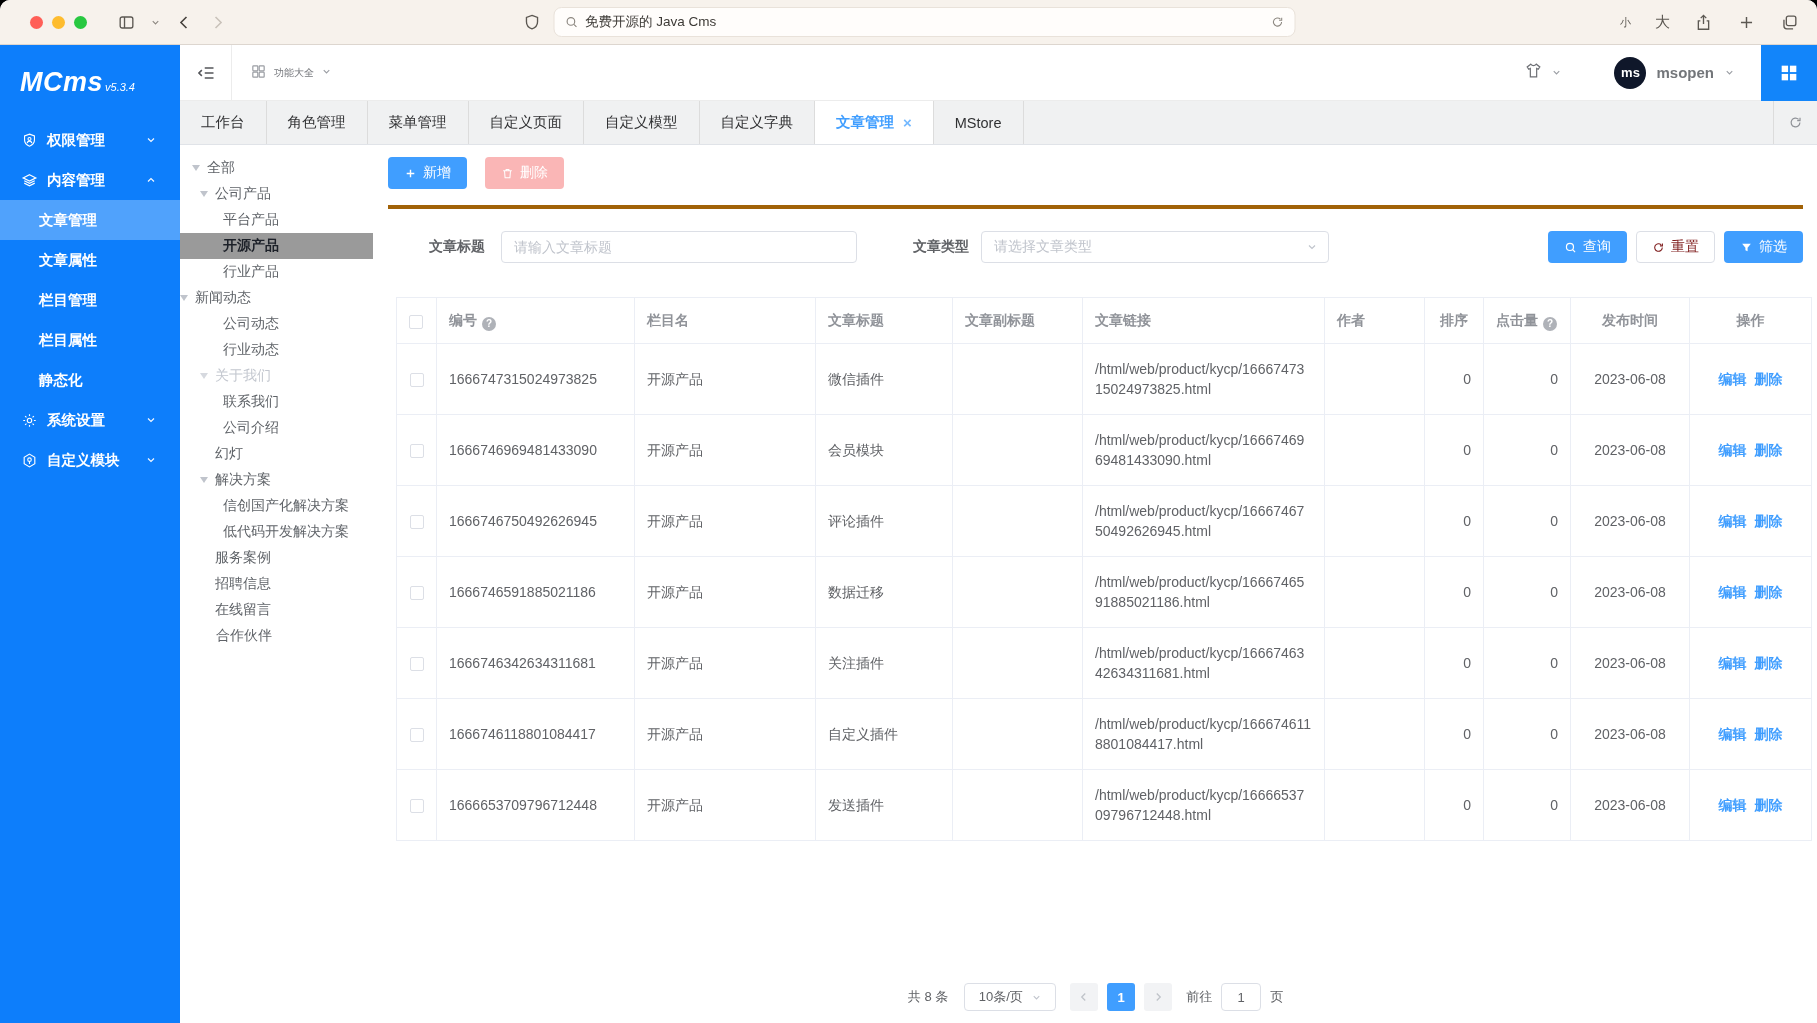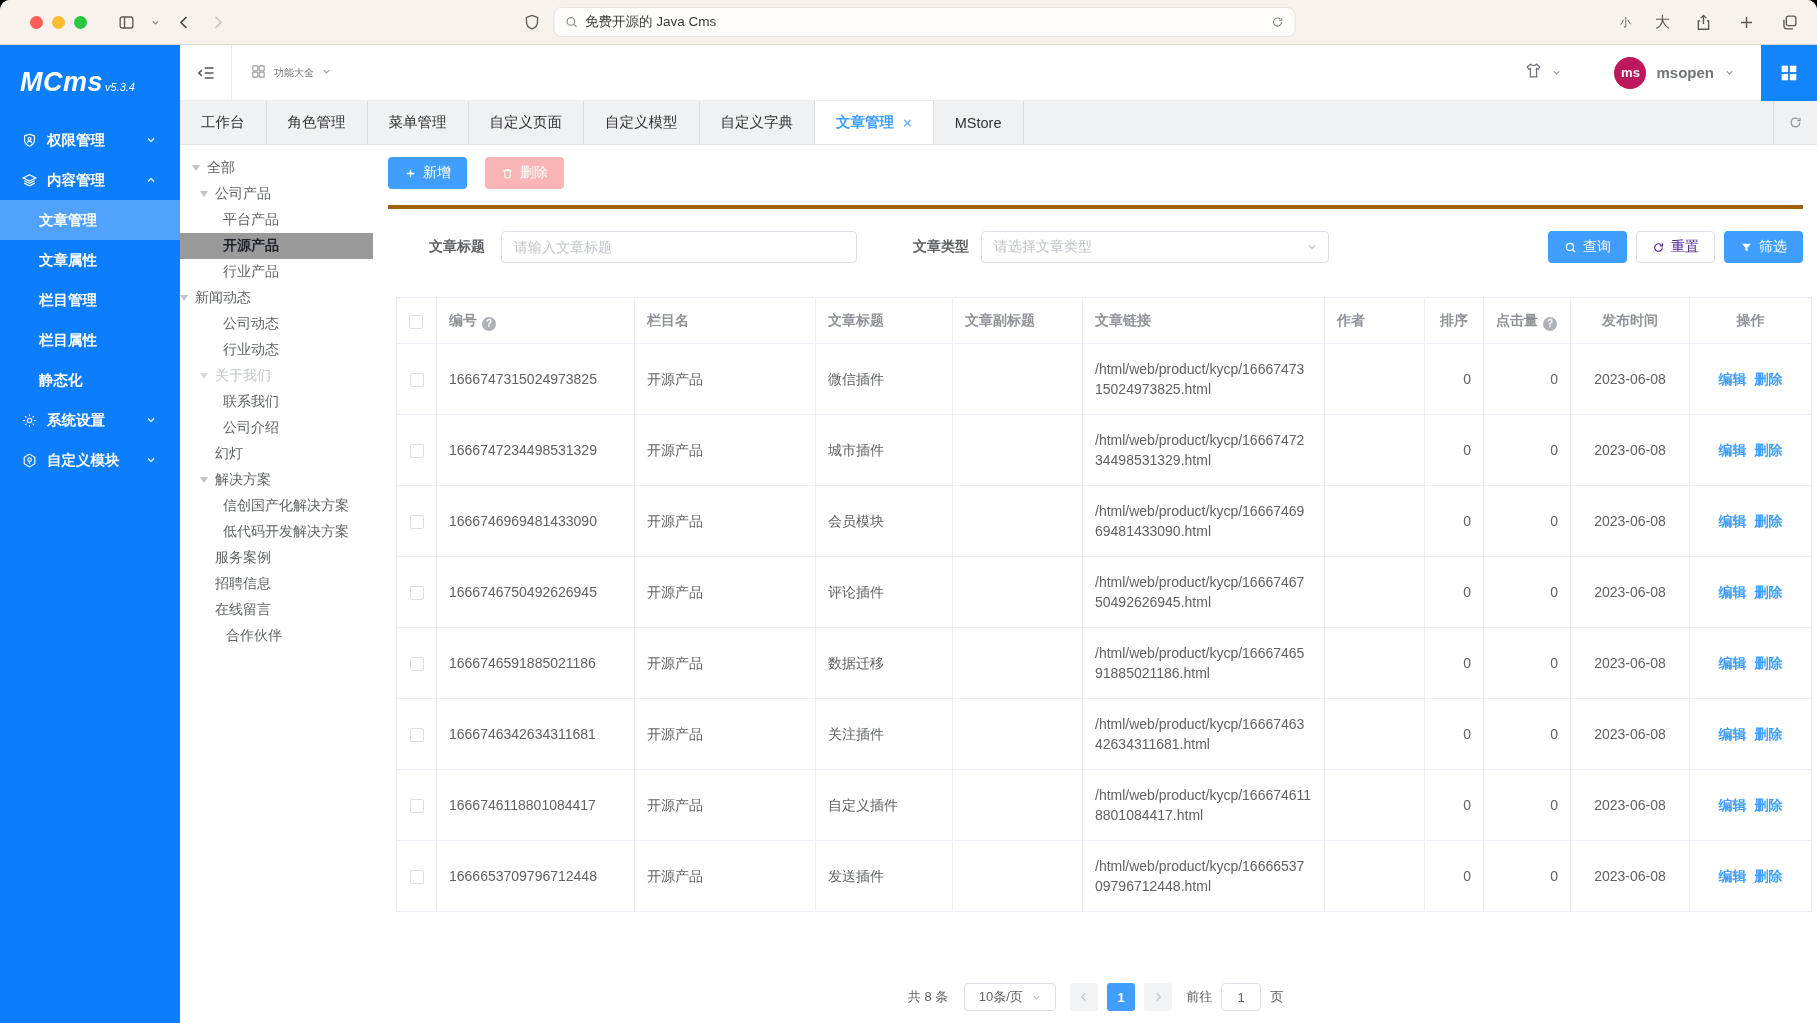--- a/index.html
+++ b/index.html
@@ -51,21 +51,21 @@
   .top-header { height:56px; background:#fff; border-bottom:1px solid #ececec; display:flex; align-items:center; flex:0 0 56px; }
   .fold-btn { width:52px; height:100%; display:flex; align-items:center; justify-content:center; color:#54555a; border-right:1px solid #ececec; cursor:pointer; }
   .fold-btn svg { width:20px; height:20px; }
   .nav-dd { display:flex; align-items:center; gap:7px; padding:0 18px; color:#77797e; font-size:10px; cursor:pointer; }
   .nav-dd .ic svg { width:17px; height:17px; color:#9a9da3; }
   .nav-dd .chev svg { width:11px; height:11px; color:#9a9da3; }
   .header-right { margin-left:auto; display:flex; align-items:center; height:100%; }
   .theme-dd { display:flex; align-items:center; gap:8px; color:#6d6f74; margin-right:52px; cursor:pointer; }
   .theme-dd svg { width:19px; height:19px; }
   .theme-dd .chev svg { width:11px; height:11px; color:#9a9da3; }
-  .avatar { width:32px; height:32px; border-radius:50%; background:#be185d; color:#fff; font-size:13px; font-weight:bold; display:flex; align-items:center; justify-content:center; }
+  .avatar { width:32px; height:32px; border-radius:50%; background:#0f172a; color:#fff; font-size:13px; font-weight:bold; display:flex; align-items:center; justify-content:center; }
   .username { margin:0 10px 0 10px; color:#73767a; font-size:15px; font-weight:600; }
   .user-dd { display:flex; align-items:center; margin-right:26px; cursor:pointer; }
   .user-dd .chev svg { width:11px; height:11px; color:#9a9da3; }
   .apps-btn { width:56px; height:56px; background:#1285fa; display:flex; align-items:center; justify-content:center; cursor:pointer; }
   .apps-btn svg { width:22px; height:22px; }
 
   
   .tab-strip { height:44px; background:#f0f1f2; border-bottom:1px solid #e0e3e8; display:flex; align-items:stretch; flex:0 0 44px; }
   .tabs { display:flex; }
   .tab { display:flex; align-items:center; padding:0 21px; font-size:14.5px; color:#303133; border-right:1px solid #dcdcdc; cursor:pointer; background:transparent; }
@@ -84,21 +84,21 @@
   .tree-item.disabled .caret { border-top-color:#d6d9df; }
 
   .main-panel { flex:1; display:flex; flex-direction:column; padding:0 14px 0 15px; min-width:0; }
 
   
   .toolbar { padding:12px 0 16px 0; border-bottom:4px solid #a16207; display:flex; gap:18px; }
   .btn { height:32px; border-radius:4px; font-size:14px; display:inline-flex; align-items:center; gap:6px; padding:0 15px; border:1px solid transparent; cursor:pointer; font-family:inherit; }
   .btn svg { width:13px; height:13px; }
   .btn-primary { background:#409eff; color:#fff; }
   .btn-danger-disabled { background:#fab6b6; color:#fff; cursor:not-allowed; }
-  .btn-plain { background:#fff; color:#4c1d95; border-color:#dcdfe6; }
+  .btn-plain { background:#fff; color:#7f1d1d; border-color:#dcdfe6; }
 
   
   .filter-row { margin-top:22px; display:flex; align-items:center; }
   .f-label { font-size:14px; color:#606266; font-weight:600; }
   .f-label.first { margin-left:41px; }
   .f-input { width:356px; height:32px; border:1px solid #dcdfe6; border-radius:4px; margin-left:16px; padding:0 12px; font-size:14px; color:#606266; font-family:inherit; outline:none; }
   .f-input::placeholder { color:#c0c4cc; }
   .f-select { width:348px; height:32px; border:1px solid #dcdfe6; border-radius:4px; margin-left:12px; padding:0 10px 0 12px; display:flex; align-items:center; font-size:14px; color:#c0c4cc; cursor:pointer; }
   .f-select .grow { flex:1; }
   .f-select svg { width:12px; height:12px; color:#c0c4cc; }
@@ -439,21 +439,21 @@
             </div>
             <div class="tree-item" style="padding-left: 35px;">
               <span>服务案例</span>
             </div>
             <div class="tree-item" style="padding-left: 35px;">
               <span>招聘信息</span>
             </div>
             <div class="tree-item" style="padding-left: 35px;">
               <span>在线留言</span>
             </div>
-            <div class="tree-item" style="padding-left: 46px;">
+            <div class="tree-item" style="padding-left: 36px;">
               <span>合作伙伴</span>
             </div>
           </div>
 
         <div class="main-panel">
           <div class="toolbar">
             <button class="btn btn-primary">
               <svg viewBox="0 0 24 24" fill="none" stroke="currentColor" stroke-width="2.6">
                   <path d="M12 5v14M5 12h14"></path>
                 </svg>
@@ -541,33 +541,20 @@
                     <td></td>
                     <td>/html/web/product/kycp/1666747315024973825.html</td>
                     <td></td>
                     <td class="al-right">0</td>
                     <td class="al-right">0</td>
                     <td class="al-center">2023-06-08</td>
                     <td class="al-center"><a class="op-link">编辑</a><a class="op-link">删除</a></td>
                   </tr>
                   <tr>
                     <td class="al-center"><span class="checkbox"></span></td>
-                    <td>1666747234498531329</td>
-                    <td>开源产品</td>
-                    <td>城市插件</td>
-                    <td></td>
-                    <td>/html/web/product/kycp/1666747234498531329.html</td>
-                    <td></td>
-                    <td class="al-right">0</td>
-                    <td class="al-right">0</td>
-                    <td class="al-center">2023-06-08</td>
-                    <td class="al-center"><a class="op-link">编辑</a><a class="op-link">删除</a></td>
-                  </tr>
-                  <tr>
-                    <td class="al-center"><span class="checkbox"></span></td>
                     <td>1666746969481433090</td>
                     <td>开源产品</td>
                     <td>会员模块</td>
                     <td></td>
                     <td>/html/web/product/kycp/1666746969481433090.html</td>
                     <td></td>
                     <td class="al-right">0</td>
                     <td class="al-right">0</td>
                     <td class="al-center">2023-06-08</td>
                     <td class="al-center"><a class="op-link">编辑</a><a class="op-link">删除</a></td>

